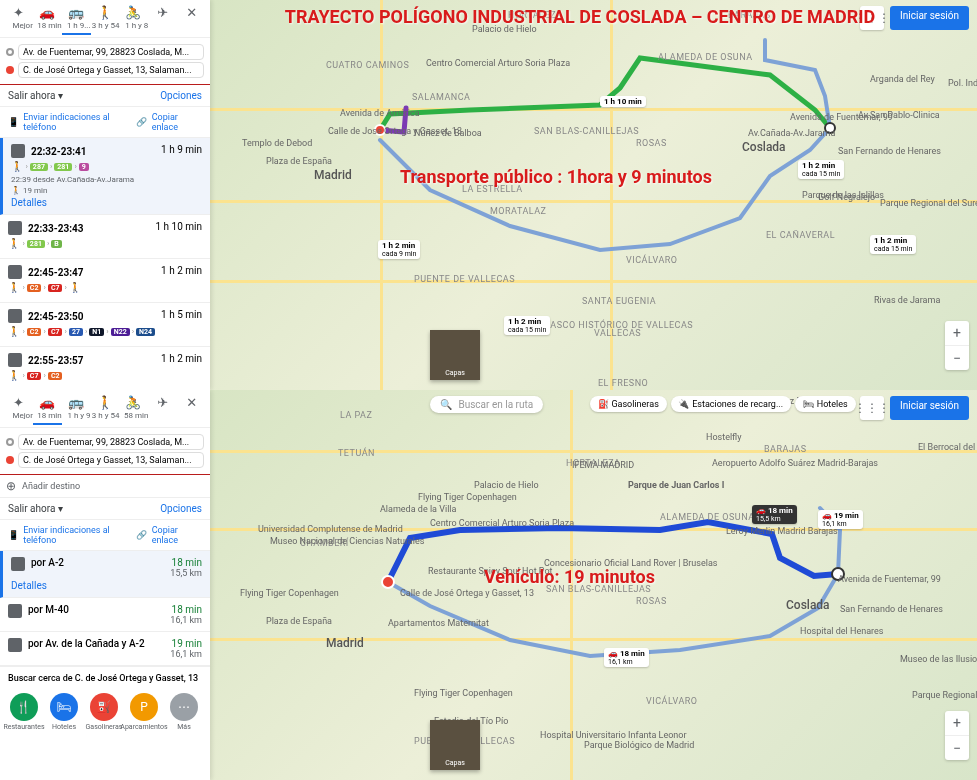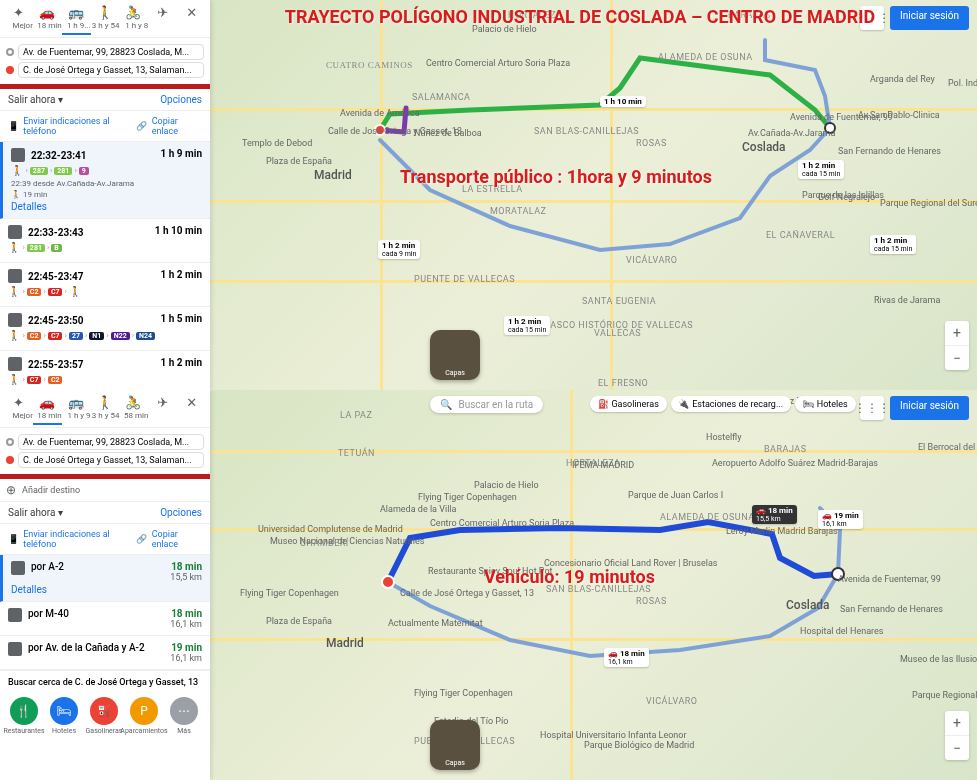--- a/index.html
+++ b/index.html
@@ -14,21 +14,21 @@
 
 
 .mode-row { display: flex; border-bottom: 1px solid #eee; padding: 2px 4px; }
 .mode-item { flex: 1; text-align: center; padding: 3px 0; cursor: pointer; }
 .mode-item.active { color: #1a73e8; border-bottom: 2px solid #1a73e8; }
 .mode-icon { font-size: 13px; color: #5f6368; }
 .mode-item.active .mode-icon { color: #1a73e8; }
 .mode-time { font-size: 8px; color: #5f6368; margin-top: 1px; text-align: right; }
 
 
-.locations { padding: 4px 6px; border-bottom: 5px solid #b91c1c; }
+.locations { padding: 4px 6px; border-bottom: 1px solid #b91c1c; }
 .loc-row { display: flex; align-items: center; margin: 2px 0; }
 .loc-dot { width: 8px; height: 8px; border-radius: 50%; margin-right: 4px; flex-shrink: 0; }
 .loc-dot.start { border: 2px solid #999; }
 .loc-dot.end { background: #ea4335; }
 .loc-input { flex: 1; border: 1px solid #ddd; border-radius: 4px; padding: 2px 4px; font-size: 9px; white-space: nowrap; overflow: hidden; text-overflow: ellipsis; }
 
 
 .add-dest { display: flex; align-items: center; padding: 4px 6px; border-bottom: 1px solid #eee; color: #5f6368; font-size: 9px; cursor: pointer; }
 .add-dest-icon { margin-right: 6px; font-size: 12px; }
 
@@ -40,21 +40,21 @@
 
 .send-row { display: flex; justify-content: space-between; padding: 5px 8px; border-bottom: 1px solid #eee; font-size: 9px; }
 .send-item { color: #1a73e8; cursor: pointer; display: flex; align-items: center; gap: 4px; }
 
 
 .route-item { padding: 6px 8px; border-bottom: 1px solid #eee; position: relative; }
 .route-item.selected { border-left: 3px solid #1a73e8; background: #f0f4fb; }
 .route-header { display: flex; justify-content: space-between; align-items: flex-start; }
 .route-icon { width: 14px; height: 14px; background: #5f6368; border-radius: 2px; margin-right: 6px; flex-shrink: 0; }
 .route-time-range { font-weight: bold; font-size: 10px; }
-.route-duration { font-weight: bold; font-size: 10px; text-align: right; }
+.route-duration { font-weight: normal; font-size: 10px; text-align: right; }
 .route-dist { font-size: 9px; color: #5f6368; text-align: right; }
 .route-steps { margin: 3px 0; display: flex; align-items: center; gap: 2px; flex-wrap: wrap; }
 .step-chip { padding: 0 3px; border-radius: 2px; font-size: 7px; font-weight: bold; color: #fff; }
 .step-walk { color: #5f6368; font-size: 10px; }
 .step-arrow { color: #999; font-size: 8px; }
 .route-meta { font-size: 8px; color: #5f6368; margin-top: 2px; }
 .route-details-link { color: #1a73e8; font-size: 10px; cursor: pointer; margin-top: 2px; }
 .route-desc { font-size: 8px; color: #5f6368; margin-top: 2px; }
 .route-title { font-size: 10px; font-weight: 500; }
 
@@ -97,21 +97,21 @@
 .dur-chip .dur-main { font-weight: bold; }
 .dur-chip.primary { background: #333; color: #fff; }
 .dur-chip .sub { font-size: 7px; display: block; }
 
 
 .map-label { position: absolute; font-size: 9px; color: #666; white-space: nowrap; z-index: 5; }
 .map-label.city { font-size: 12px; font-weight: 500; color: #555; }
 .map-label.district { font-size: 9px; color: #888; text-transform: uppercase; letter-spacing: 0.5px; text-align: right; }
 
 
-.layers-btn { position: absolute; bottom: 10px; left: 220px; width: 50px; height: 50px; background: #5a5040; border-radius: 10px; box-shadow: 0 2px 4px rgba(0,0,0,0.3); cursor: pointer; z-index: 15; display: flex; align-items: flex-end; justify-content: center; padding-bottom: 3px; }
+.layers-btn { position: absolute; bottom: 10px; left: 220px; width: 50px; height: 50px; background: #5a5040; border-radius: 0; box-shadow: 0 2px 4px rgba(0,0,0,0.3); cursor: pointer; z-index: 15; display: flex; align-items: flex-end; justify-content: center; padding-bottom: 3px; }
 .layers-btn span { color: #fff; font-size: 7px; }
 
 
 .zoom-ctrl { position: absolute; right: 8px; bottom: 20px; width: 24px; background: #fff; border-radius: 3px; box-shadow: 0 1px 3px rgba(0,0,0,0.2); z-index: 15; }
 .zoom-btn { height: 24px; display: flex; align-items: center; justify-content: center; font-size: 14px; color: #5f6368; cursor: pointer; }
 .zoom-divider { height: 1px; background: #eee; }
 
 
 .search-box { position: absolute; top: 6px; left: 220px; background: #fff; border-radius: 14px; padding: 3px 10px; box-shadow: 0 1px 3px rgba(0,0,0,0.2); font-size: 10px; color: #999; display: flex; align-items: center; gap: 6px; z-index: 15; cursor: pointer; }
 .filter-chips { position: absolute; top: 6px; left: 380px; display: flex; gap: 4px; z-index: 15; }
@@ -289,21 +289,21 @@
       <polyline points="170,130 194,132 196,108" stroke="#7b3ab3" stroke-width="5" fill="none" stroke-linecap="round"></polyline>
       <polyline points="620,128 600,150 560,176 530,218 460,244 390,250 300,226 220,190 170,140" stroke="#7ea2d6" stroke-width="4" fill="none" stroke-linecap="round"></polyline>
       <polyline points="620,128 615,96 605,70 555,60 555,40" stroke="#7ea2d6" stroke-width="4" fill="none" stroke-linecap="round"></polyline>
       <circle cx="170" cy="130" r="5" fill="#ea4335" stroke="#fff" stroke-width="2"></circle>
       <circle cx="620" cy="128" r="5" fill="#fff" stroke="#333" stroke-width="2"></circle>
     </svg>
     <div id="top-map-labels">
         <span class="map-label city" style="top: 168px; left: 104px;">Madrid</span>
         <span class="map-label district" style="top: 10px; left: 298px;">HORTALEZA</span>
         <span class="map-label district" style="top: 10px; left: 518px;">BARAJAS</span>
-        <span class="map-label district" style="top: 60px; left: 116px; font-family: Liberation Serif, serif;">CUATRO CAMINOS</span>
+        <span class="map-label district" style="top: 60px; left: 116px;">CUATRO CAMINOS</span>
         <span class="map-label district" style="top: 92px; left: 202px;">SALAMANCA</span>
         <span class="map-label district" style="top: 206px; left: 280px;">MORATALAZ</span>
         <span class="map-label district" style="top: 52px; left: 448px;">ALAMEDA DE OSUNA</span>
         <span class="map-label district" style="top: 126px; left: 324px;">SAN BLAS-CANILLEJAS</span>
         <span class="map-label district" style="top: 138px; left: 426px;">ROSAS</span>
         <span class="map-label city" style="top: 140px; left: 532px;">Coslada</span>
         <span class="map-label district" style="top: 255px; left: 416px;">VICÁLVARO</span>
         <span class="map-label district" style="top: 230px; left: 556px;">EL CAÑAVERAL</span>
         <span class="map-label district" style="top: 328px; left: 384px;">VALLECAS</span>
         <span class="map-label " style="top: 295px; left: 664px;">Rivas de Jarama</span>
@@ -497,32 +497,32 @@
         <span class="map-label district" style="top: 306px; left: 436px;">VICÁLVARO</span>
         <span class="map-label district" style="top: 346px; left: 204px;">PUENTE DE VALLECAS</span>
         <span class="map-label " style="top: 184px; left: 628px;">Avenida de Fuentemar, 99</span>
         <span class="map-label " style="top: 198px; left: 190px;">Calle de José Ortega y Gasset, 13</span>
         <span class="map-label " style="top: 214px; left: 630px;">San Fernando de Henares</span>
         <span class="map-label " style="top: 236px; left: 590px;">Hospital del Henares</span>
         <span class="map-label " style="top: 350px; left: 374px;">Parque Biológico de Madrid</span>
         <span class="map-label " style="top: 6px; left: 528px;">Adolfo Suárez Madrid-Bar...</span>
         <span class="map-label " style="top: 42px; left: 496px;">Hostelfly</span>
         <span class="map-label " style="top: 52px; left: 708px;">El Berrocal del Jarama</span>
-        <span class="map-label " style="top: 100px; left: 418px;">Parque de Juan Carlos I</span>
+        <span class="map-label " style="top: 90px; left: 418px; font-weight: bold;">Parque de Juan Carlos I</span>
         <span class="map-label " style="top: 70px; left: 362px;">IFEMA MADRID</span>
         <span class="map-label " style="top: 68px; left: 502px;">Aeropuerto Adolfo Suárez Madrid-Barajas</span>
         <span class="map-label " style="top: 90px; left: 264px;">Palacio de Hielo</span>
         <span class="map-label " style="top: 226px; left: 56px;">Plaza de España</span>
         <span class="map-label " style="top: 114px; left: 170px;">Alameda de la Villa</span>
         <span class="map-label " style="top: 128px; left: 220px;">Centro Comercial Arturo Soria Plaza</span>
         <span class="map-label " style="top: 176px; left: 218px;">Restaurante Spicy Soul Hot Pot</span>
         <span class="map-label " style="top: 298px; left: 204px;">Flying Tiger Copenhagen</span>
         <span class="map-label " style="top: 102px; left: 208px;">Flying Tiger Copenhagen</span>
         <span class="map-label " style="top: 198px; left: 30px;">Flying Tiger Copenhagen</span>
-        <span class="map-label " style="top: 228px; left: 178px;">Actualmente Maternitat</span>
+        <span class="map-label " style="top: 228px; left: 178px;">Apartamentos Maternitat</span>
         <span class="map-label " style="top: 134px; left: 48px;">Universidad Complutense de Madrid</span>
         <span class="map-label " style="top: 146px; left: 60px;">Museo Nacional de Ciencias Naturales</span>
         <span class="map-label " style="top: 168px; left: 334px;">Concesionario Oficial Land Rover | Bruselas</span>
         <span class="map-label " style="top: 340px; left: 330px;">Hospital Universitario Infanta Leonor</span>
         <span class="map-label " style="top: 264px; left: 690px;">Museo de las Ilusiones</span>
         <span class="map-label " style="top: 300px; left: 702px;">Parque Regional del Sureste</span>
         <span class="map-label " style="top: 326px; left: 224px;">Estadio del Tío Pío</span>
         <span class="map-label " style="top: 136px; left: 516px;">Leroy Merlin Madrid Barajas</span>
       </div>
     <div id="bottom-map-chips">

